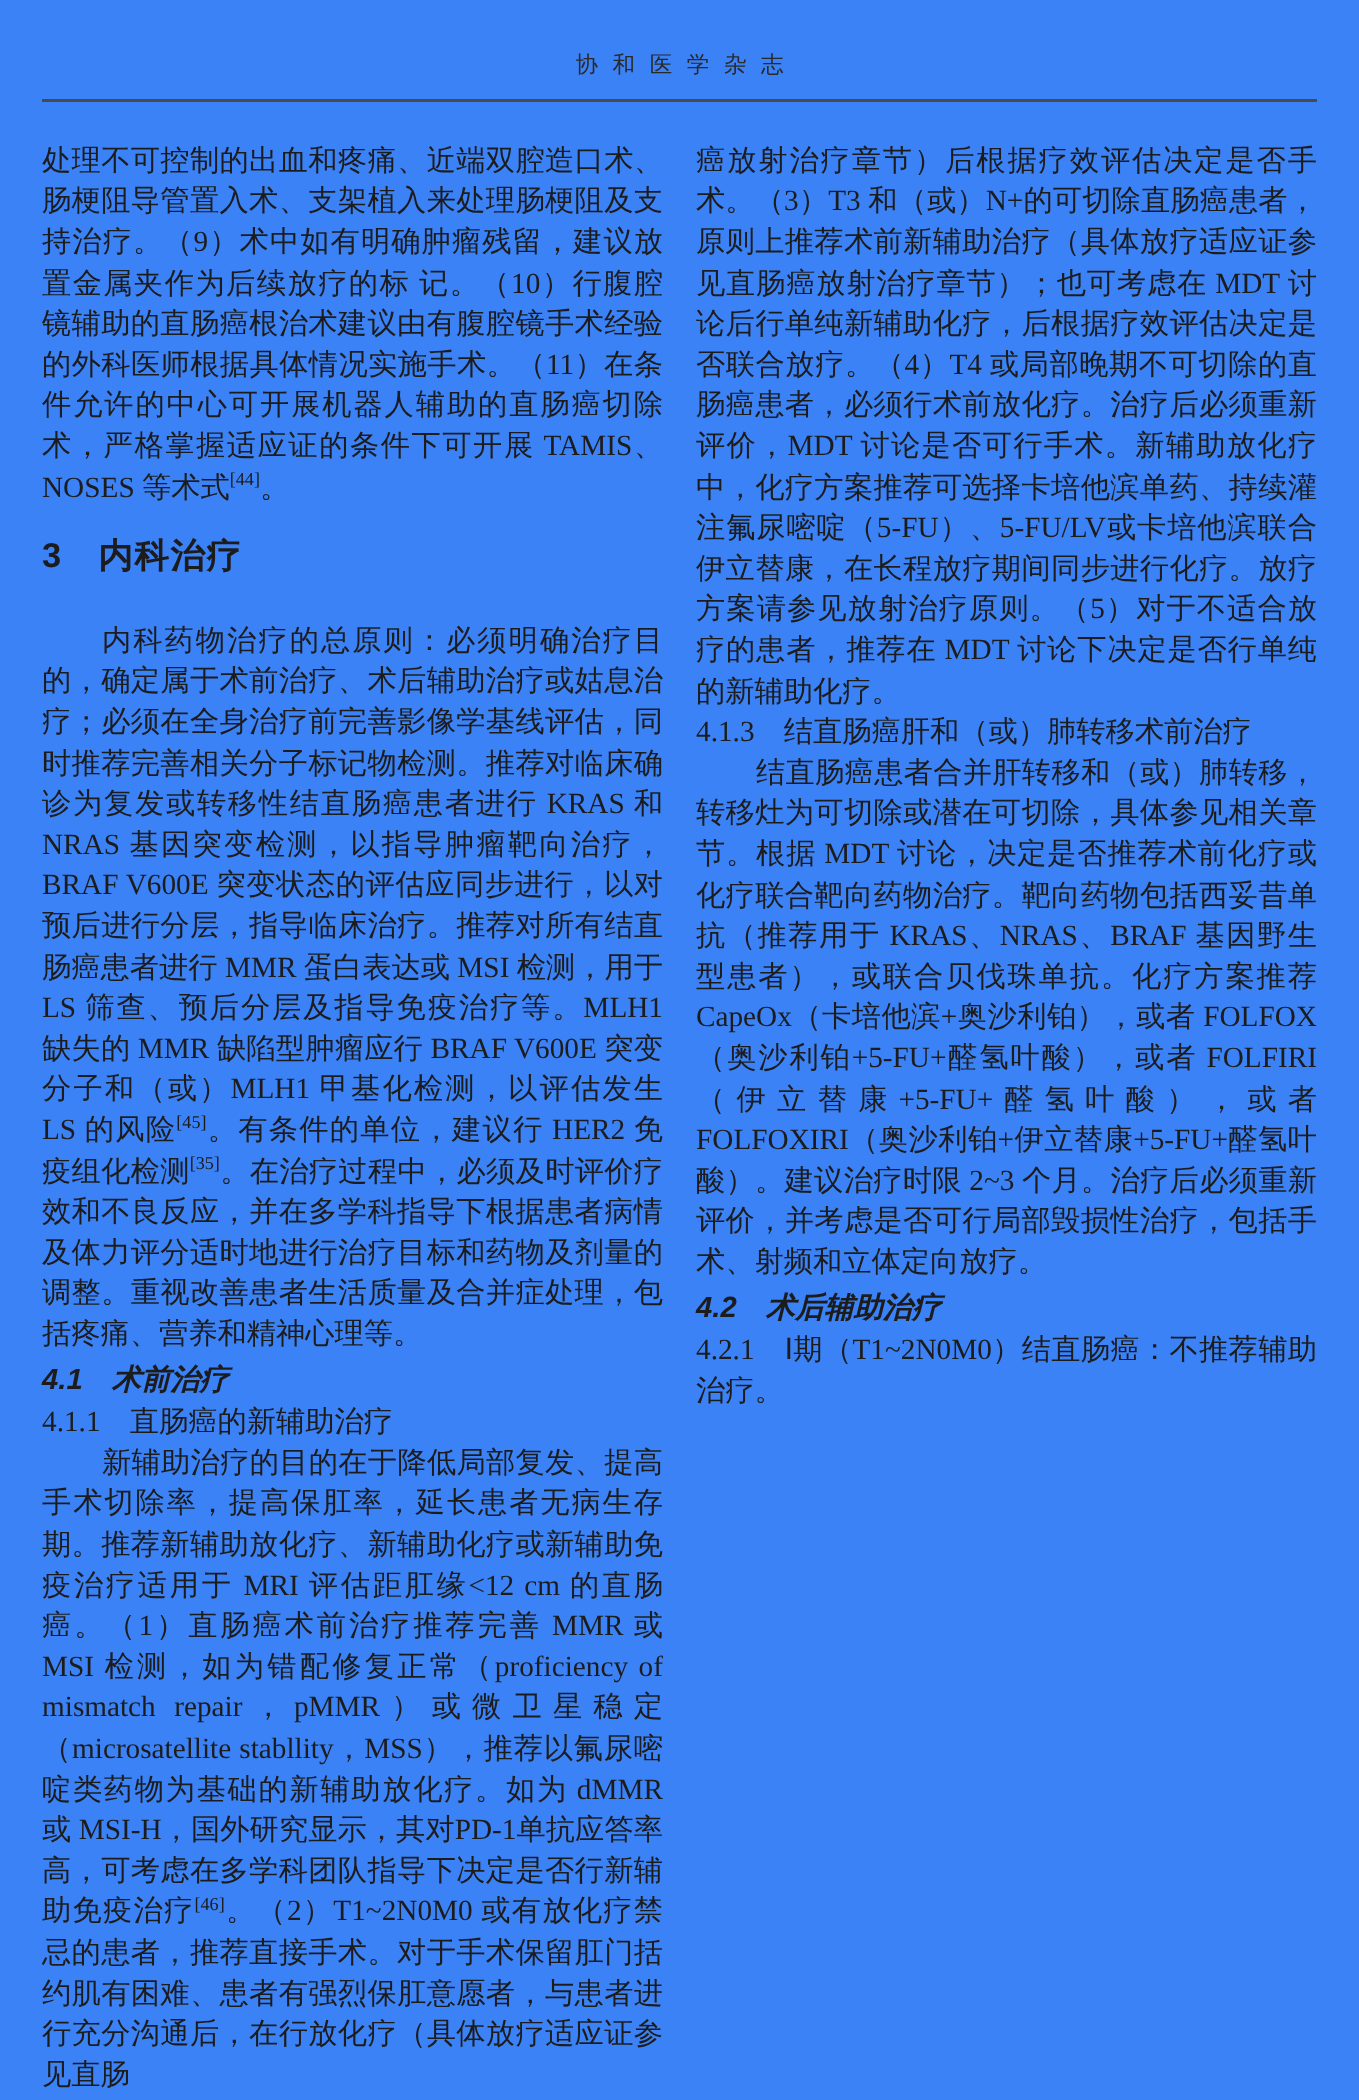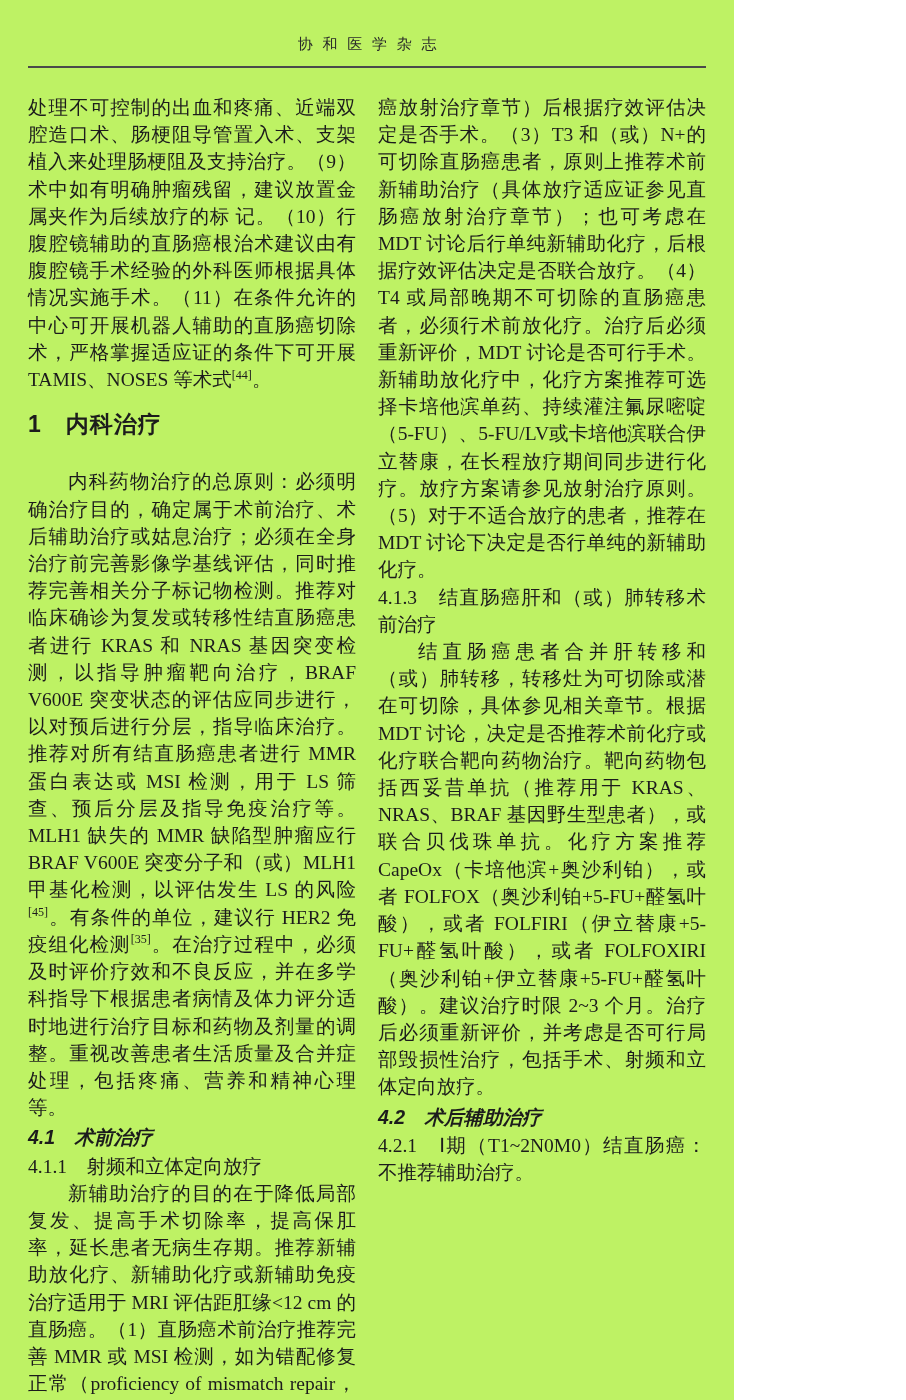--- a/index.html
+++ b/index.html
@@ -7,28 +7,28 @@
     padding: 0;
     background: #ffffff;
   }
   body {
     width: 906px;
     height: 1400px;
     overflow: hidden;
   }
   .page {
     box-sizing: border-box;
-    width: 734px;
+    width: 906px;
     height: 1400px;
     padding: 34px 28px 26px 28px;
     display: flex;
     flex-direction: column;
     font-family: "Liberation Serif", serif;
     color: #1c1c1c;
-    background: #bef264;
+    background: #3b82f6;
   }
   
   .running-head {
     text-align: center;
     font-size: 15px;
     letter-spacing: 0.65em;
     text-indent: 0.65em; 
     color: #2a2a2a;
     line-height: 20px;
   }
@@ -92,27 +92,27 @@
   <header>
     <div class="running-head">协和医学杂志</div>
     <hr class="head-rule">
   </header>
 
   <main class="columns">
 
     <section class="col">
       <p class="cont">处理不可控制的出血和疼痛、近端双腔造口术、肠梗阻导管置入术、支架植入来处理肠梗阻及支持治疗。（9）术中如有明确肿瘤残留，建议放置金属夹作为后续放疗的标 记。（10）行腹腔镜辅助的直肠癌根治术建议由有腹腔镜手术经验的外科医师根据具体情况实施手术。（11）在条件允许的中心可开展机器人辅助的直肠癌切除术，严格掌握适应证的条件下可开展 TAMIS、NOSES 等术式<sup class="ref">[44]</sup>。</p>
 
-      <h2 class="sec1">1　内科治疗</h2>
+      <h2 class="sec1">3　内科治疗</h2>
 
       <p class="ind">内科药物治疗的总原则：必须明确治疗目的，确定属于术前治疗、术后辅助治疗或姑息治疗；必须在全身治疗前完善影像学基线评估，同时推荐完善相关分子标记物检测。推荐对临床确诊为复发或转移性结直肠癌患者进行 KRAS 和 NRAS 基因突变检测，以指导肿瘤靶向治疗，BRAF V600E 突变状态的评估应同步进行，以对预后进行分层，指导临床治疗。推荐对所有结直肠癌患者进行 MMR 蛋白表达或 MSI 检测，用于 LS 筛查、预后分层及指导免疫治疗等。MLH1 缺失的 MMR 缺陷型肿瘤应行 BRAF V600E 突变分子和（或）MLH1 甲基化检测，以评估发生 LS 的风险<sup class="ref">[45]</sup>。有条件的单位，建议行 HER2 免疫组化检测<sup class="ref">[35]</sup>。在治疗过程中，必须及时评价疗效和不良反应，并在多学科指导下根据患者病情及体力评分适时地进行治疗目标和药物及剂量的调整。重视改善患者生活质量及合并症处理，包括疼痛、营养和精神心理等。</p>
 
       <h3 class="sec2">4.1　术前治疗</h3>
 
-      <div class="sec3">4.1.1　射频和立体定向放疗</div>
+      <div class="sec3">4.1.1　直肠癌的新辅助治疗</div>
 
       <p class="ind">新辅助治疗的目的在于降低局部复发、提高手术切除率，提高保肛率，延长患者无病生存期。推荐新辅助放化疗、新辅助化疗或新辅助免疫治疗适用于 MRI 评估距肛缘&lt;12 cm 的直肠癌。（1）直肠癌术前治疗推荐完善 MMR 或 MSI 检测，如为错配修复正常（proficiency of mismatch repair，pMMR）或微卫星稳定（microsatellite stabllity，MSS），推荐以氟尿嘧啶类药物为基础的新辅助放化疗。如为 dMMR 或 MSI-H，国外研究显示，其对PD-1单抗应答率高，可考虑在多学科团队指导下决定是否行新辅助免疫治疗<sup class="ref">[46]</sup>。（2）T1~2N0M0 或有放化疗禁忌的患者，推荐直接手术。对于手术保留肛门括约肌有困难、患者有强烈保肛意愿者，与患者进行充分沟通后，在行放化疗（具体放疗适应证参见直肠</p>
     </section>
 
     <section class="col">
       <p class="cont">癌放射治疗章节）后根据疗效评估决定是否手术。（3）T3 和（或）N+的可切除直肠癌患者，原则上推荐术前新辅助治疗（具体放疗适应证参见直肠癌放射治疗章节）；也可考虑在 MDT 讨论后行单纯新辅助化疗，后根据疗效评估决定是否联合放疗。（4）T4 或局部晚期不可切除的直肠癌患者，必须行术前放化疗。治疗后必须重新评价，MDT 讨论是否可行手术。新辅助放化疗中，化疗方案推荐可选择卡培他滨单药、持续灌注氟尿嘧啶（5-FU）、5-FU/LV或卡培他滨联合伊立替康，在长程放疗期间同步进行化疗。放疗方案请参见放射治疗原则。（5）对于不适合放疗的患者，推荐在 MDT 讨论下决定是否行单纯的新辅助化疗。</p>
 
 
 
       <div class="sec3">4.1.3　结直肠癌肝和（或）肺转移术前治疗</div>

